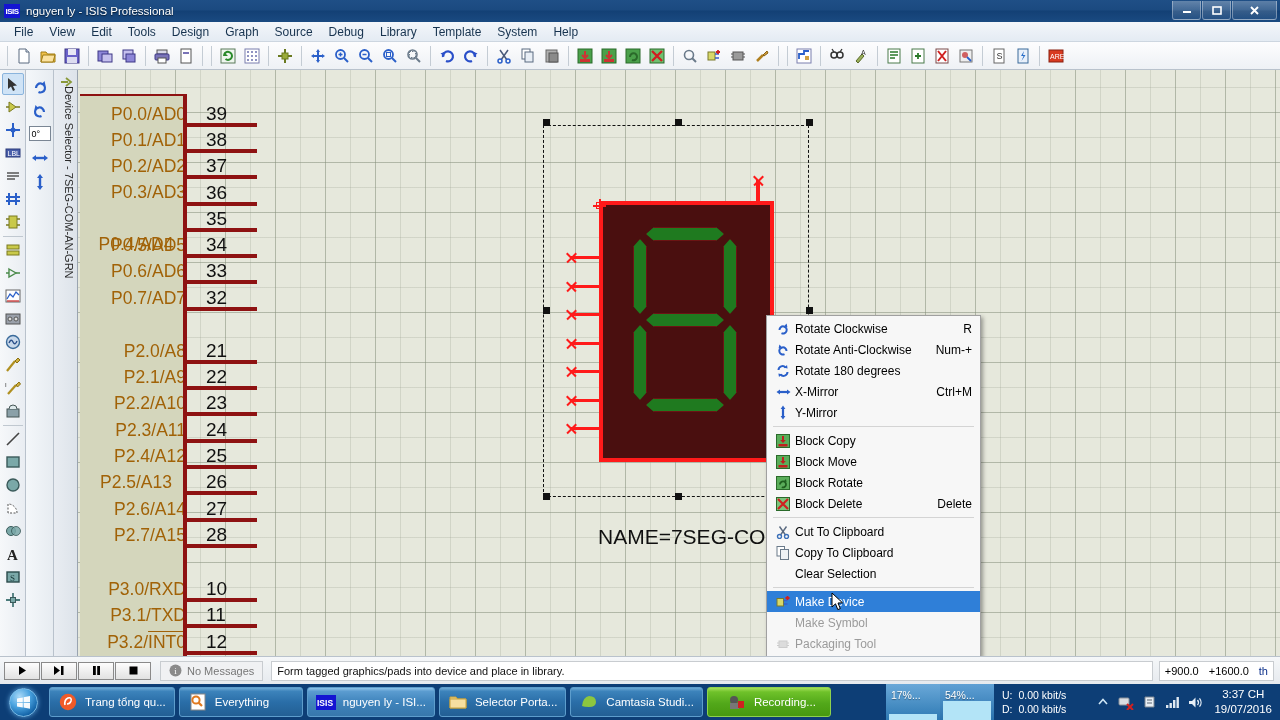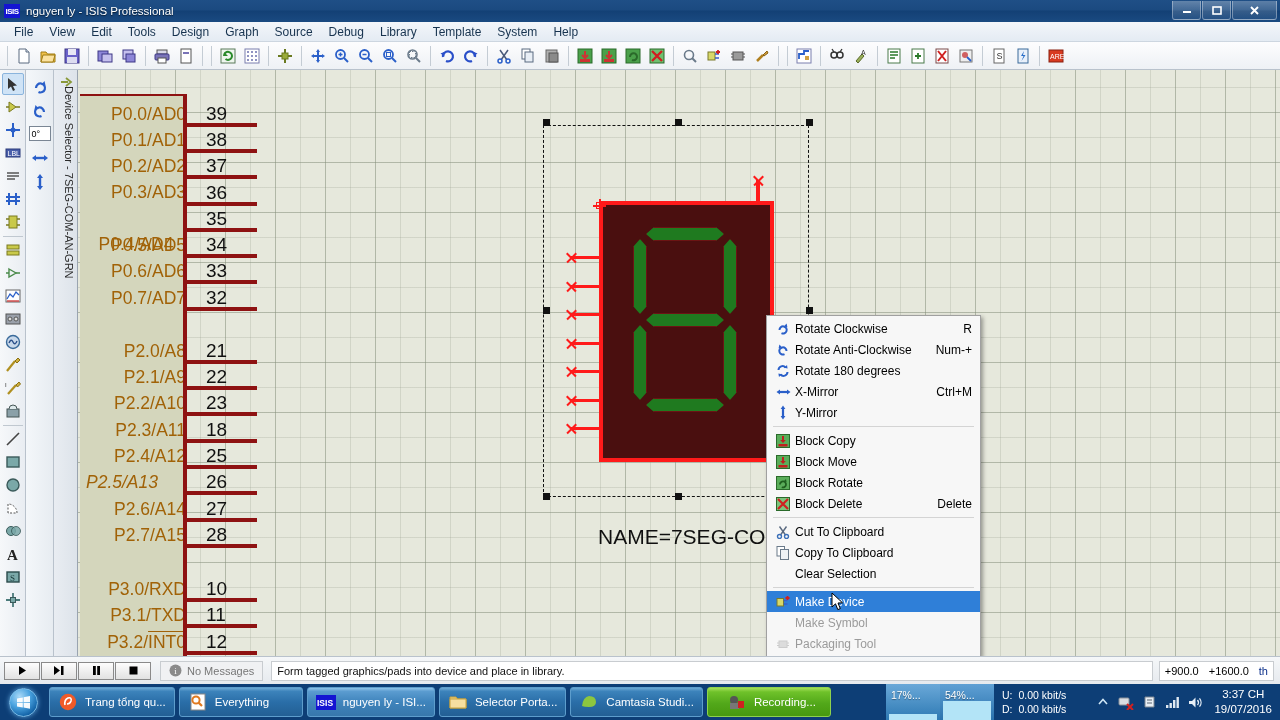--- a/index.html
+++ b/index.html
@@ -768,21 +768,21 @@
         <div class="ic-label" style="left: 8px; top: 112px; width: 100px; text-align: right;">P0.3/AD3</div>
         <div class="ic-label" style="left: 8px; top: 139px; width: 100px; text-align: center; margin-top: 25px;">P0.4/AD4</div>
         <div class="ic-label" style="left: 8px; top: 165px; width: 100px; text-align: right;">P0.5/AD5</div>
         <div class="ic-label" style="left: 8px; top: 191px; width: 100px; text-align: right;">P0.6/AD6</div>
         <div class="ic-label" style="left: 8px; top: 218px; width: 100px; text-align: right;">P0.7/AD7</div>
         <div class="ic-label" style="left: 8px; top: 271px; width: 100px; text-align: right;">P2.0/A8</div>
         <div class="ic-label" style="left: 8px; top: 297px; width: 100px; text-align: right;">P2.1/A9</div>
         <div class="ic-label" style="left: 8px; top: 323px; width: 100px; text-align: right;">P2.2/A10</div>
         <div class="ic-label" style="left: 8px; top: 350px; width: 100px; text-align: right;">P2.3/A11</div>
         <div class="ic-label" style="left: 8px; top: 376px; width: 100px; text-align: right;">P2.4/A12</div>
-        <div class="ic-label" style="left: 8px; top: 402px; width: 100px; text-align: left; font-style: italic;">P2.5/A13</div>
+        <div class="ic-label" style="left: 8px; top: 402px; width: 100px; text-align: center;">P2.5/A13</div>
         <div class="ic-label" style="left: 8px; top: 429px; width: 100px; text-align: right;">P2.6/A14</div>
         <div class="ic-label" style="left: 8px; top: 455px; width: 100px; text-align: right;">P2.7/A15</div>
         <div class="ic-label" style="left: 8px; top: 509px; width: 100px; text-align: right;">P3.0/RXD</div>
         <div class="ic-label" style="left: 8px; top: 535px; width: 100px; text-align: right;">P3.1/TXD</div>
         <div class="ic-label" style="left: 8px; top: 562px; width: 100px; text-align: right;">P3.2/<span class="ovl">INT0</span></div>
       </div>
     <div id="ic-wires">
         <div class="pin-wire" style="left: 105px; top: 53px; width: 74px;"></div>
         <div class="pin-wire" style="left: 105px; top: 79px; width: 74px;"></div>
         <div class="pin-wire" style="left: 105px; top: 105px; width: 74px;"></div>
@@ -809,21 +809,21 @@
         <div class="pin-num" style="left: 128px; top: 59px;">38</div>
         <div class="pin-num" style="left: 128px; top: 85px;">37</div>
         <div class="pin-num" style="left: 128px; top: 112px;">36</div>
         <div class="pin-num" style="left: 128px; top: 138px;">35</div>
         <div class="pin-num" style="left: 128px; top: 164px;">34</div>
         <div class="pin-num" style="left: 128px; top: 190px;">33</div>
         <div class="pin-num" style="left: 128px; top: 217px;">32</div>
         <div class="pin-num" style="left: 128px; top: 270px;">21</div>
         <div class="pin-num" style="left: 128px; top: 296px;">22</div>
         <div class="pin-num" style="left: 128px; top: 322px;">23</div>
-        <div class="pin-num" style="left: 128px; top: 349px;">18</div>
+        <div class="pin-num" style="left: 128px; top: 349px;">24</div>
         <div class="pin-num" style="left: 128px; top: 375px;">25</div>
         <div class="pin-num" style="left: 128px; top: 401px;">26</div>
         <div class="pin-num" style="left: 128px; top: 428px;">27</div>
         <div class="pin-num" style="left: 128px; top: 454px;">28</div>
         <div class="pin-num" style="left: 128px; top: 508px;">10</div>
         <div class="pin-num" style="left: 128px; top: 534px;">11</div>
         <div class="pin-num" style="left: 128px; top: 561px;">12</div>
       </div>
 
     <div class="selbox"></div>

